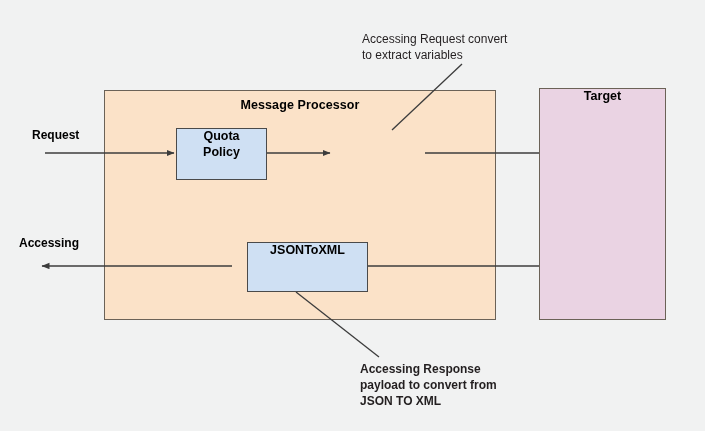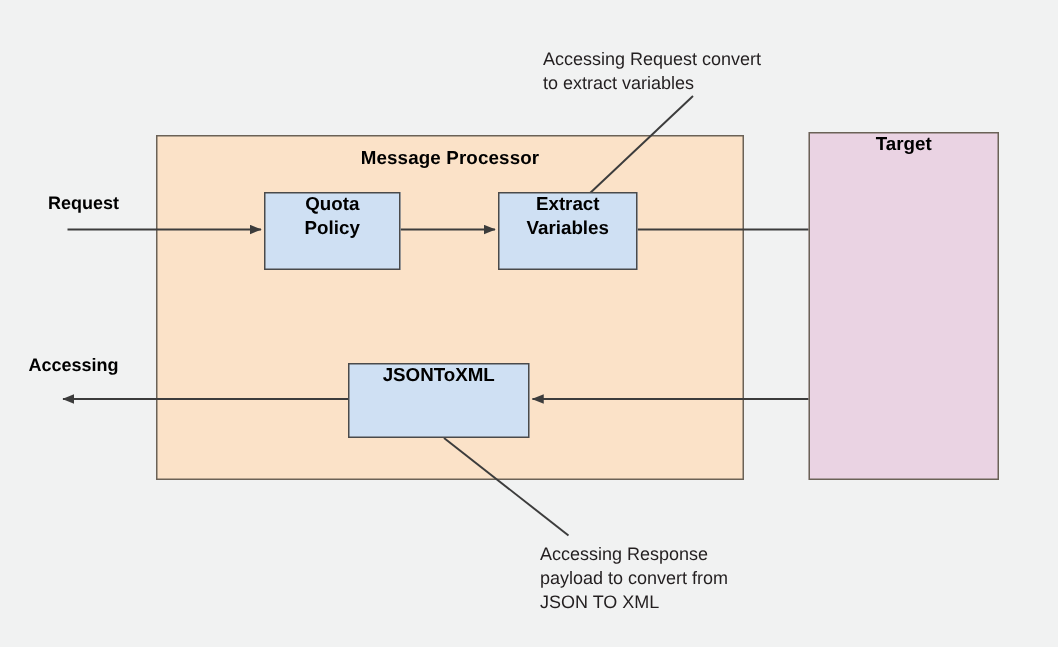--- a/index.html
+++ b/index.html
@@ -67,21 +67,21 @@
     width: 91px;
     height: 52px;
   }
   #extract-variables {
     left: 332px;
     top: 128px;
     width: 93px;
     height: 52px;
   }
   #jsontoxml {
-    left: 232px;
+    left: 247px;
     top: 242px;
     width: 121px;
     height: 50px;
   }
   #target-box {
     left: 539px;
     top: 88px;
     width: 127px;
     height: 232px;
     background: #ead3e3;
@@ -100,21 +100,21 @@
   #request-label { left: 32px; top: 128px; }
   #response-label { left: 19px; top: 236px; }
   .annotation {
     position: absolute;
     font-size: 12px;
     color: #231f20;
     line-height: 1.35;
     white-space: pre-line;
   }
   #annotation-request { left: 362px; top: 31px; }
-  #annotation-response { left: 360px; top: 361px; }
+  #annotation-response { left: 360px; top: 361px; font-weight: bold; }
 </style>
 </head>
 <body>
 
 <div id="canvas">
 
   <div class="node" id="mp-container"></div>
   <div id="mp-title">Message Processor</div>
 
   <svg class="lines" viewBox="0 0 705 431">
@@ -137,24 +137,20 @@
     <line x1="462" y1="64" x2="392" y2="130" stroke="#3c3c3c" stroke-width="1.3"></line>
 
     <line x1="296" y1="292" x2="379" y2="357" stroke="#3c3c3c" stroke-width="1.3"></line>
   </svg>
 
   <div class="node policy-box" id="quota-policy">
     <span style="white-space:pre-line">Quota
 Policy</span>
   </div>
 
-  <div class="node policy-box" id="extract-variables">
-    <span style="white-space:pre-line">Extract
-Variables</span>
-  </div>
 
   <div class="node policy-box" id="jsontoxml">
     <span style="white-space:pre-line">JSONToXML</span>
   </div>
 
   <div class="node" id="target-box">
     <span>Target</span>
   </div>
 
   <div class="edge-label" id="request-label">Request</div>

